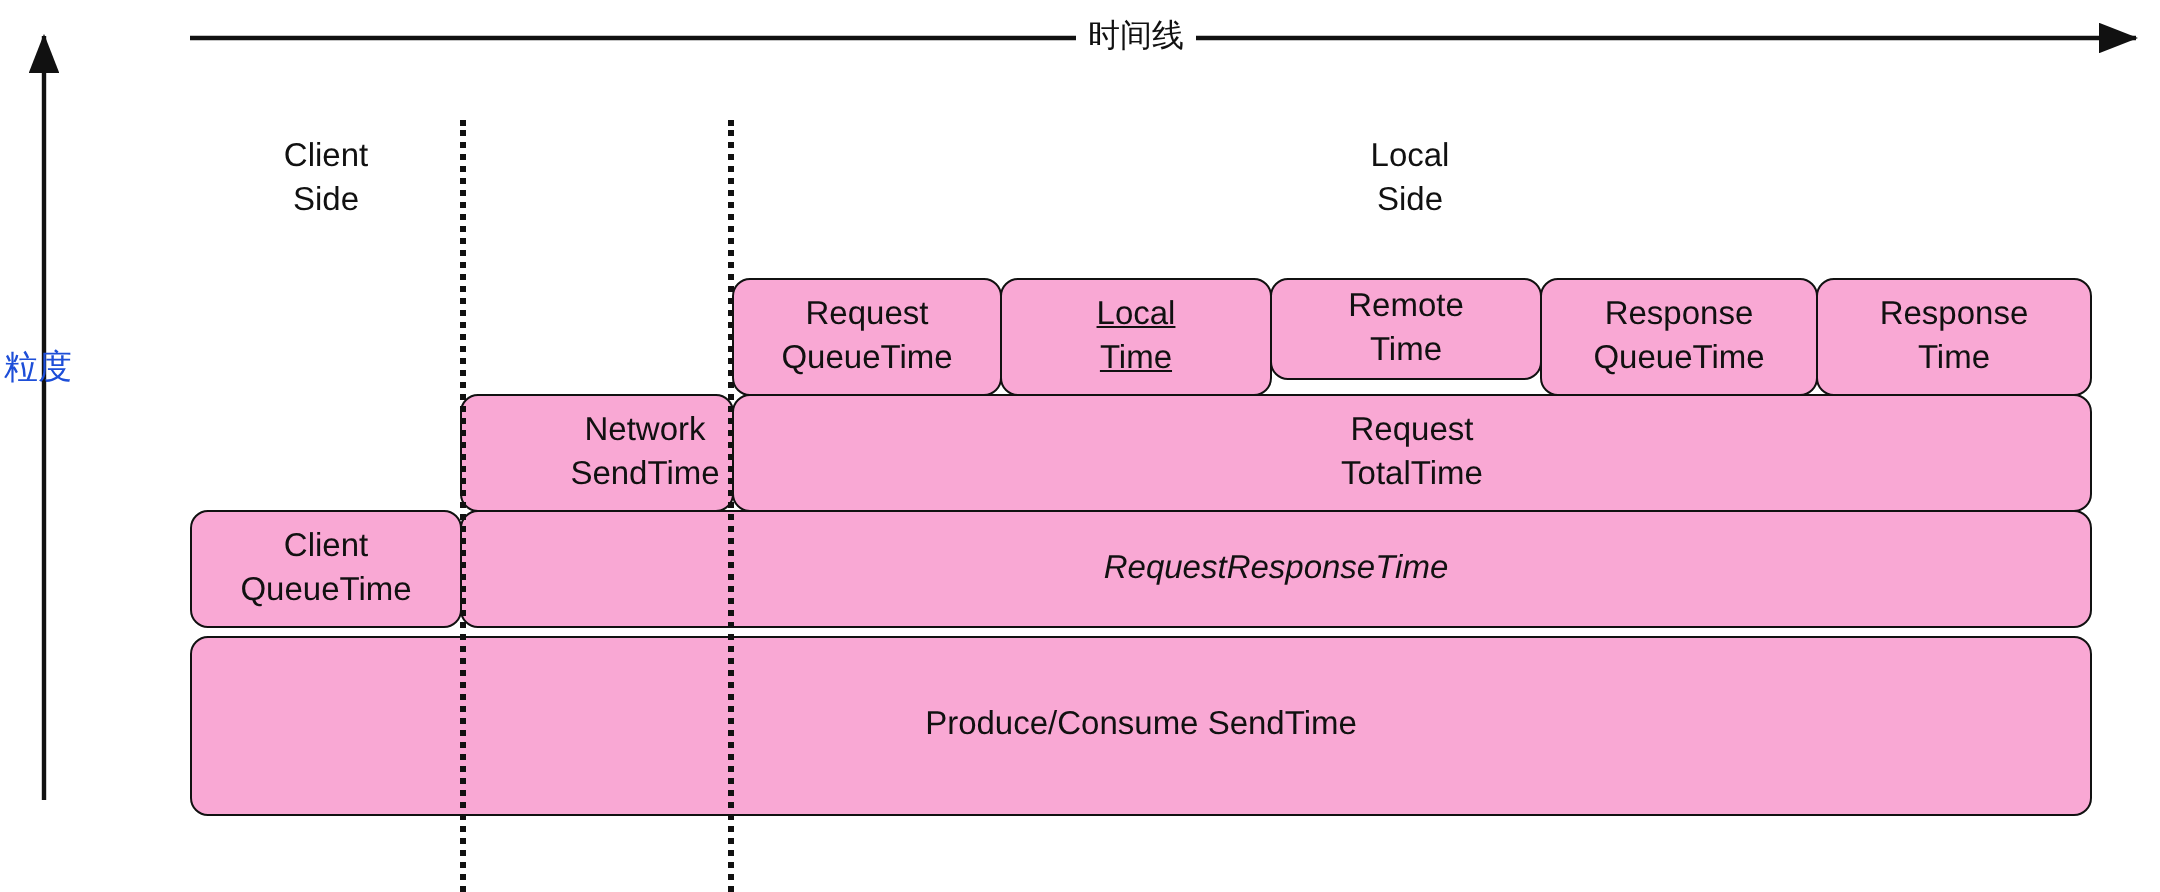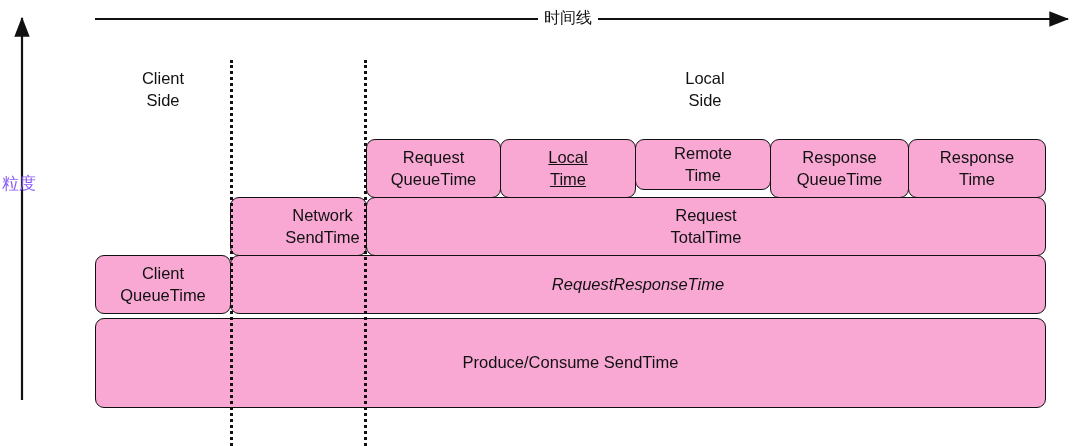--- a/index.html
+++ b/index.html
@@ -40,21 +40,21 @@
     color: #111111;
     z-index: 3;
   }
   .box .lbl {
     display: block;
     white-space: pre-line;
   }
   .axis-label {
     position: absolute;
     font-size: 17px;
-    color: #8b5cf6;
+    color: #1d4ed8;
     white-space: nowrap;
     z-index: 4;
   }
   .side-label {
     position: absolute;
     font-size: 16.5px;
     line-height: 1.32;
     text-align: center;
     color: #111111;
     white-space: pre-line;

